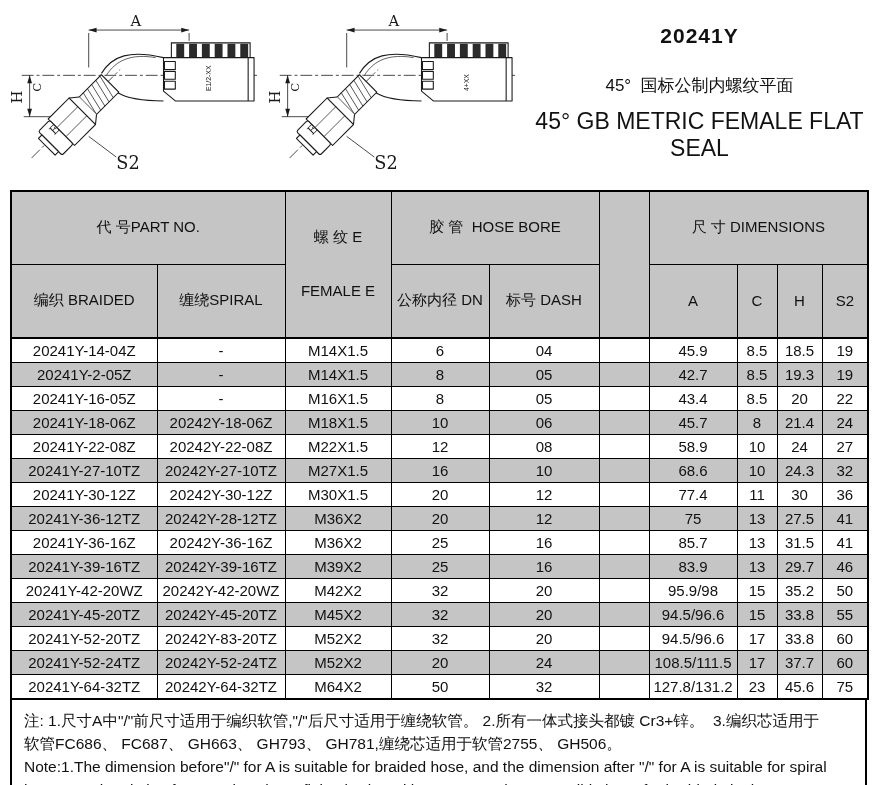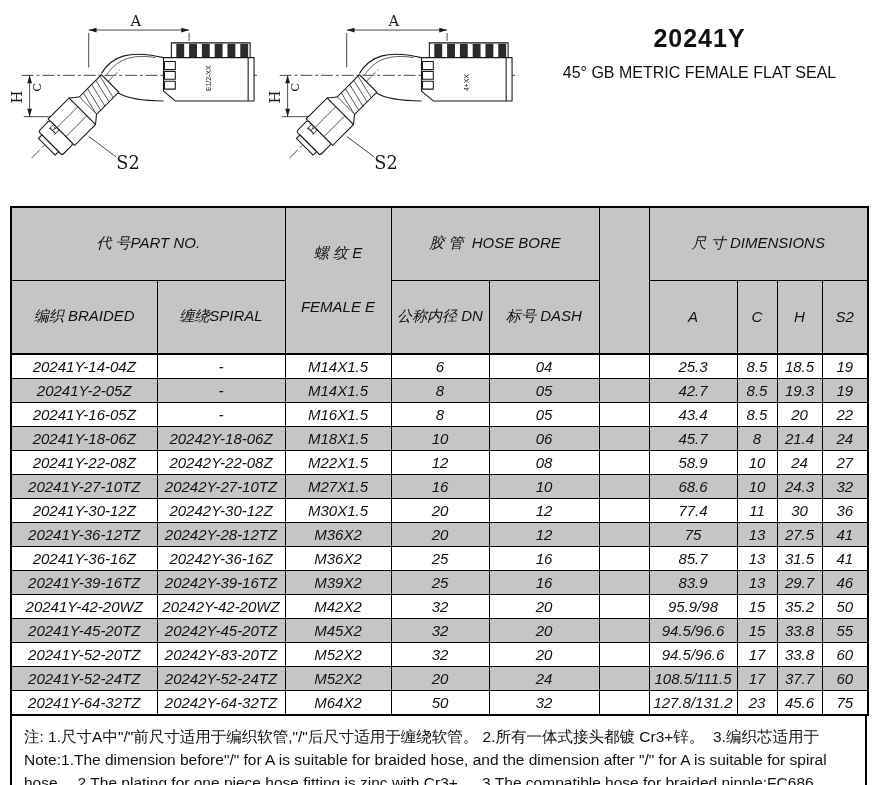--- a/index.html
+++ b/index.html
@@ -6,32 +6,32 @@
   .page{
     width:877px;height:785px;box-sizing:border-box;position:relative;
     background:#fff;color:#111;overflow:hidden;
     font-family:"Liberation Sans",sans-serif;
   }
   
   .top{display:flex;height:186px;box-sizing:border-box;padding:10px 0 0 6px;}
   .drawings{flex:0 0 516px;display:flex;gap:6px;}
   .drawing-slot{width:252px;height:172px;}
   .titleblock{flex:1;text-align:center;padding-top:14px;}
-  .model{font-size:25px;font-weight:bold;letter-spacing:1px;}
+  .model{font-size:21px;font-weight:bold;letter-spacing:1px;}
   .subtitle-cn{font-size:17px;margin-top:26px;white-space:pre-wrap;}
-  .subtitle-en{font-size:16px;margin-top:11px;white-space:pre-wrap;}
+  .subtitle-en{font-size:23px;margin-top:11px;white-space:pre-wrap;}
   
   .dimlabel{font-family:"DejaVu Serif",serif;font-size:15px;fill:#1a1a1a;}
   .dimlabel.small{font-size:12px;}
   .dimlabel.big{font-size:18px;}
   .marktext{font-family:"Liberation Sans",sans-serif;font-size:7px;fill:#1a1a1a;}
   
   .spec-table{
     border-collapse:collapse;table-layout:fixed;width:857px;
-    margin:20px 0 0 10px;border:2px solid #000;font-size:15px;font-style:italic;
+    margin:4px 0 0 10px;border:2px solid #000;font-size:15px;
   }
   .spec-table th,.spec-table td{
     border:1px solid #000;text-align:center;vertical-align:middle;
     padding:1px 0;height:21px;font-weight:normal;overflow:hidden;
   }
   .spec-table th{white-space:pre;background:var(--gray,#c5c5c5);}
   .spec-table thead{border-bottom:2px solid #000;}
   .spec-table td{white-space:nowrap;}
   .spec-table tr.alt td{background:var(--gray,#c5c5c5);}
   .th-thread div{line-height:1.35;}
@@ -194,20 +194,21 @@
     <text class="dimlabel" transform="translate(16 88) rotate(-90)" text-anchor="middle">H</text>
     <text class="dimlabel small" transform="translate(36 78) rotate(-90)" text-anchor="middle">C</text>
     <text class="dimlabel small" transform="translate(52 124) rotate(-45)" text-anchor="middle">E</text>
     <text class="dimlabel big" x="112" y="161">S2</text>
     <text class="marktext" transform="translate(208 82) rotate(-90)">4+XX</text>
   </svg>
 </div>
     </div>
     <div class="titleblock">
       <div class="model">20241Y</div>
+      <div class="subtitle-cn">45°  国标公制内螺纹平面</div>
       <div class="subtitle-en">45° GB METRIC FEMALE FLAT SEAL</div>
     </div>
   </div>
 
   <table class="spec-table">
     <colgroup>
       <col style="width:146px">
         <col style="width:128px">
         <col style="width:106px">
       <col style="width:98px">
@@ -241,21 +242,21 @@
       </tr>
     </thead>
     <tbody>
         <tr>
           <td>20241Y-14-04Z</td>
           <td>-</td>
           <td>M14X1.5</td>
           <td>6</td>
           <td>04</td>
           <td></td>
-          <td>25.3</td>
+          <td>45.9</td>
           <td>8.5</td>
           <td>18.5</td>
           <td>19</td>
         </tr>
         <tr class="alt">
           <td>20241Y-2-05Z</td>
           <td>-</td>
           <td>M14X1.5</td>
           <td>8</td>
           <td>05</td>
@@ -419,18 +420,19 @@
           <td>127.8/131.2</td>
           <td>23</td>
           <td>45.6</td>
           <td>75</td>
         </tr>
       </tbody>
   </table>
 
   <div class="notes-box">
     <div>注: 1.尺寸A中"/"前尺寸适用于编织软管,"/"后尺寸适用于缠绕软管。 2.所有一体式接头都镀 Cr3+锌。  3.编织芯适用于</div>
+    <div>软管FC686、 FC687、 GH663、 GH793、 GH781,缠绕芯适用于软管2755、 GH506。</div>
     <div>Note:1.The dimension before"/" for A is suitable for braided hose, and the dimension after "/" for A is suitable for spiral</div>
     <div>hose。 2.The plating for one piece hose fitting is zinc with Cr3+ 。 3.The compatible hose for braided nipple:FC686、</div>
 
   </div>
 
 </div>
 
 </body></html>

